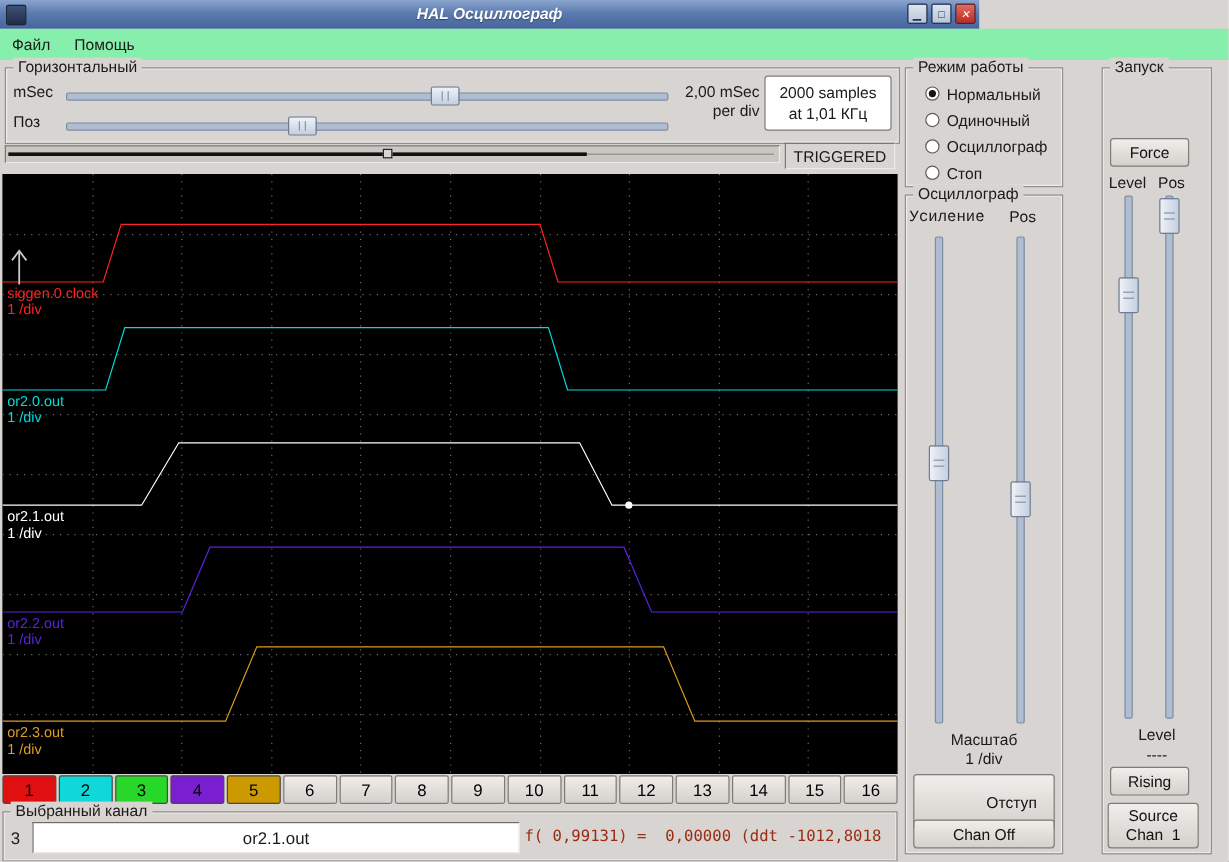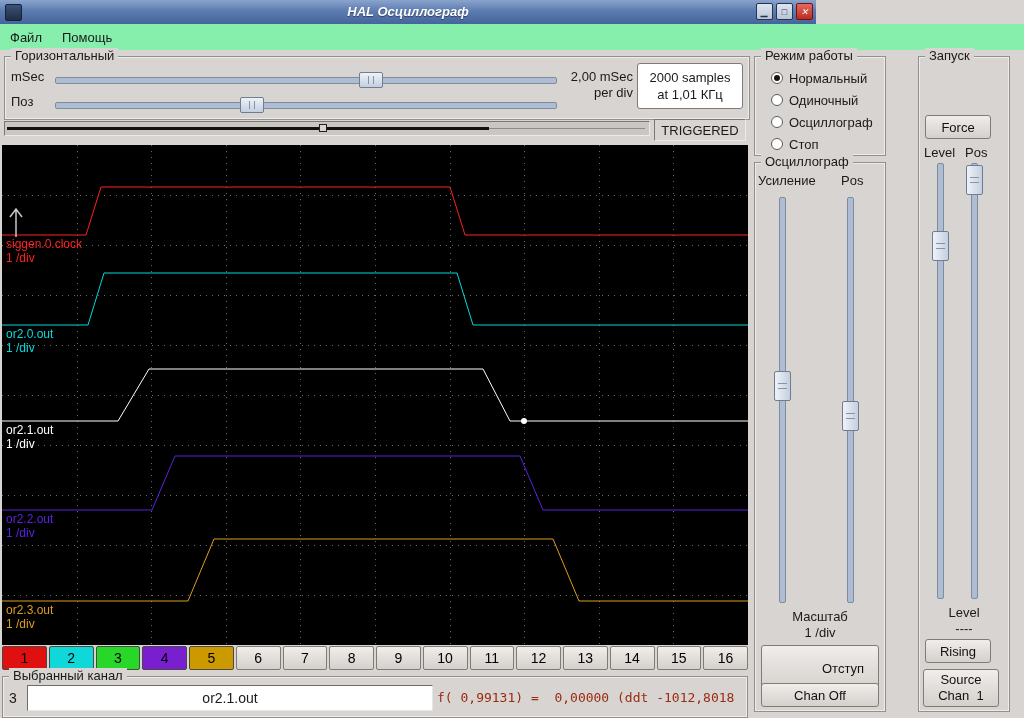--- a/index.html
+++ b/index.html
@@ -207,21 +207,21 @@
         </div>
         <div class="radio-row">
           <span class="radio"></span>
           <span>Стоп</span>
         </div>
       </div>
   </div>
 
   <div class="frame" style="left:754px;top:162px;width:130px;height:548px;">
     <span class="flabel">Осциллограф</span>
-    <span class="lbl" style="left:3px;top:10px;">Усиление</span>
+    <span class="lbl" style="left:3px;top:10px;font-family:Liberation Mono, monospace;">Усиление</span>
     <span class="lbl" style="left:86px;top:10px;">Pos</span>
     <div class="vtrough" style="left:24px;top:34px;height:404px;"></div>
     <div class="vthumb" style="left:19px;top:208px;"></div>
     <div class="vtrough" style="left:92px;top:34px;height:404px;"></div>
     <div class="vthumb" style="left:87px;top:238px;"></div>
     <div class="caption" style="top:446px;">Масштаб</div>
     <div class="caption" style="top:462px;">1 /div</div>
     <div class="btn" style="left:6px;top:482px;width:118px;height:46px;padding-left:46px;">Отступ</div>
     <div class="btn" style="left:6px;top:520px;width:118px;height:24px;">Chan Off</div>
   </div>

